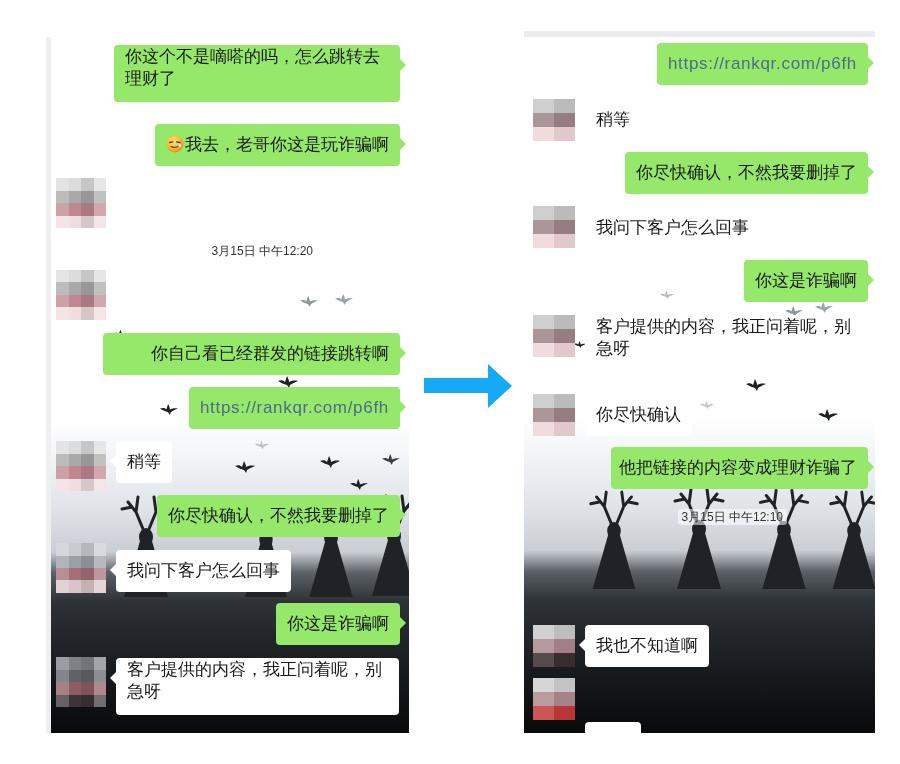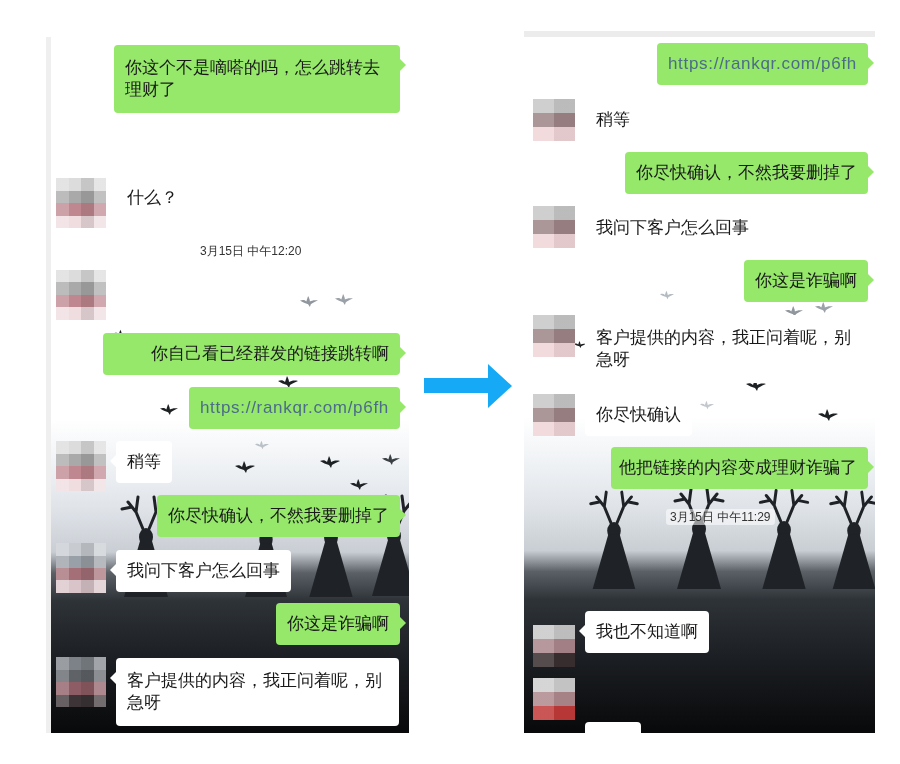--- a/index.html
+++ b/index.html
@@ -21,40 +21,40 @@
   .deer-band{position:absolute;left:0;width:100%;height:130px;z-index:0;}
 
   .bubble{position:absolute;z-index:3;font-size:17px;line-height:22px;padding:10px 11px;
           border-radius:4px;color:#191919;white-space:nowrap;}
   .bubble.sent{background:#95e86a;}
   .bubble.recv{background:#ffffff;}
   .bubble.sent::after{content:"";position:absolute;right:-6px;top:14px;
     border-top:6px solid transparent;border-bottom:6px solid transparent;border-left:6px solid #95e86a;}
   .bubble.recv::before{content:"";position:absolute;left:-6px;top:14px;
     border-top:6px solid transparent;border-bottom:6px solid transparent;border-right:6px solid #ffffff;}
-  .bubble.multi{white-space:normal;word-break:break-all;padding:12px 11px 12px;}
+  .bubble.multi{white-space:normal;word-break:break-all;padding:1px 11px 12px;}
   .bubble.link .txt{color:#4b6d88;letter-spacing:0.7px;}
   .emoji{display:inline-block;width:18px;height:18px;vertical-align:-3px;margin-right:1px;}
 
   .avatar{position:absolute;z-index:2;width:50px;height:50px;left:10px;
     background:
       linear-gradient(to right, rgba(255,255,255,.22) 0 25%, rgba(255,255,255,0) 25% 50%, rgba(0,0,0,.10) 50% 75%, rgba(255,255,255,.28) 75% 100%),
       linear-gradient(to bottom, var(--r1) 0 25%, var(--r2) 25% 50%, var(--r3) 50% 75%, var(--r4) 75% 100%);}
   .avatar.sm{width:42px;height:42px;left:9px;
     background:
       linear-gradient(to right, rgba(255,255,255,.14) 0 50%, rgba(0,0,0,.06) 50% 100%),
       linear-gradient(to bottom, var(--r1) 0 33%, var(--r2) 33% 66%, var(--r3) 66% 100%);}
   .av-light{--r1:#dcdcdc;--r2:#a9a9a9;--r3:#bf8790;--r4:#efdde0;}
   .av-mid{--r1:#c8ccd1;--r2:#9aa0a7;--r3:#a56f78;--r4:#d9c5c9;}
   .av-dark{--r1:#7d8288;--r2:#5f6368;--r3:#8e5c64;--r4:#3c3437;}
   .avs-a{--r1:#c7c7c7;--r2:#9e8588;--r3:#f0d5d8;}
   .avs-b{--r1:#c9c9c9;--r2:#ab878c;--r3:#3a2f31;}
   .avs-c{--r1:#cfcfcf;--r2:#b08a8f;--r3:#c23a3a;}
 
-  .ts{position:absolute;z-index:3;text-align:left;font-size:12px;line-height:18px;color:#333333;}
+  .ts{position:absolute;z-index:3;text-align:right;font-size:12px;line-height:18px;color:#333333;}
   .ts span{background:rgba(255,255,255,0.55);padding:1px 4px;border-radius:3px;}
 
   #arrow{position:absolute;left:424px;top:364px;width:89px;height:44px;}
 </style>
 </head>
 <body>
 
 <svg width="0" height="0" style="position:absolute">
   <defs>
     <symbol id="bird" viewBox="0 0 20 14">
@@ -110,25 +110,31 @@
     <use href="#deer" x="70" y="0" width="60" height="130"></use>
     <use href="#deer" x="190" y="6" width="60" height="124"></use>
     <use href="#deer" x="255" y="2" width="60" height="128"></use>
     <use href="#deer" x="318" y="-2" width="60" height="132"></use>
   </svg>
 
   <div class="bubble sent multi" style="top:8px;right:9px;width:286px;">
     <span class="txt">你这个不是嘀嗒的吗，怎么跳转去理财了</span>
   </div>
 
+  <div class="bubble sent" style="top:87px;right:9px;">
+    <svg class="emoji" viewBox="0 0 18 18">
+      <circle cx="9" cy="9" r="8.5" fill="url(#emojiGrad)"></circle>
+      <path d="M3.5 7.5 L7 6.8" stroke="#6b3a10" stroke-width="1.3" stroke-linecap="round"></path>
+      <path d="M10.5 6.8 L14 7.5" stroke="#6b3a10" stroke-width="1.3" stroke-linecap="round"></path>
+      <path d="M5 11.5 Q9 13.5 13 11" stroke="#6b3a10" stroke-width="1.2" fill="none" stroke-linecap="round"></path>
+      <circle cx="13.8" cy="10.5" r="1.6" fill="#f3f3f3" stroke="#b0b0b0" stroke-width="0.4"></circle>
+    </svg><span class="txt">我去，老哥你这是玩诈骗啊</span>
+  </div>
 
   <div class="avatar av-light" style="top:141px;"></div>
-  <div class="bubble recv" style="top:140px;left:70px;">
-    <span class="txt">什么？</span>
-  </div>
 
   <div class="ts" style="top:205px;left:150px;width:121px;">
     <span>3月15日 中午12:20</span>
   </div>
 
   <div class="avatar av-light" style="top:233px;"></div>
 
   <div class="bubble sent" style="top:296px;right:9px;padding-left:48px;">
     <span class="txt">你自己看已经群发的链接跳转啊</span>
   </div>
@@ -229,26 +235,26 @@
   <div class="avatar sm avs-a" style="top:363px;"></div>
   <div class="bubble recv" style="top:363px;left:61px;">
     <span class="txt">你尽快确认</span>
   </div>
 
   <div class="bubble sent" style="top:416px;right:7px;padding-left:8px;">
     <span class="txt">他把链接的内容变成理财诈骗了</span>
   </div>
 
   <div class="ts" style="top:477px;left:142px;width:121px;">
-    <span>3月15日 中午11:29</span>
+    <span>3月15日 中午12:10</span>
   </div>
 
 
   <div class="avatar sm avs-b" style="top:594px;"></div>
-  <div class="bubble recv" style="top:580px;left:61px;">
+  <div class="bubble recv" style="top:594px;left:61px;">
     <span class="txt">我也不知道啊</span>
   </div>
 
   <div class="avatar sm avs-c" style="top:647px;"></div>
   <div class="bubble recv" style="top:647px;left:61px;margin-top:44px;">
     <span class="txt">玛德</span>
   </div>
 </div>
 
 </body></html>

